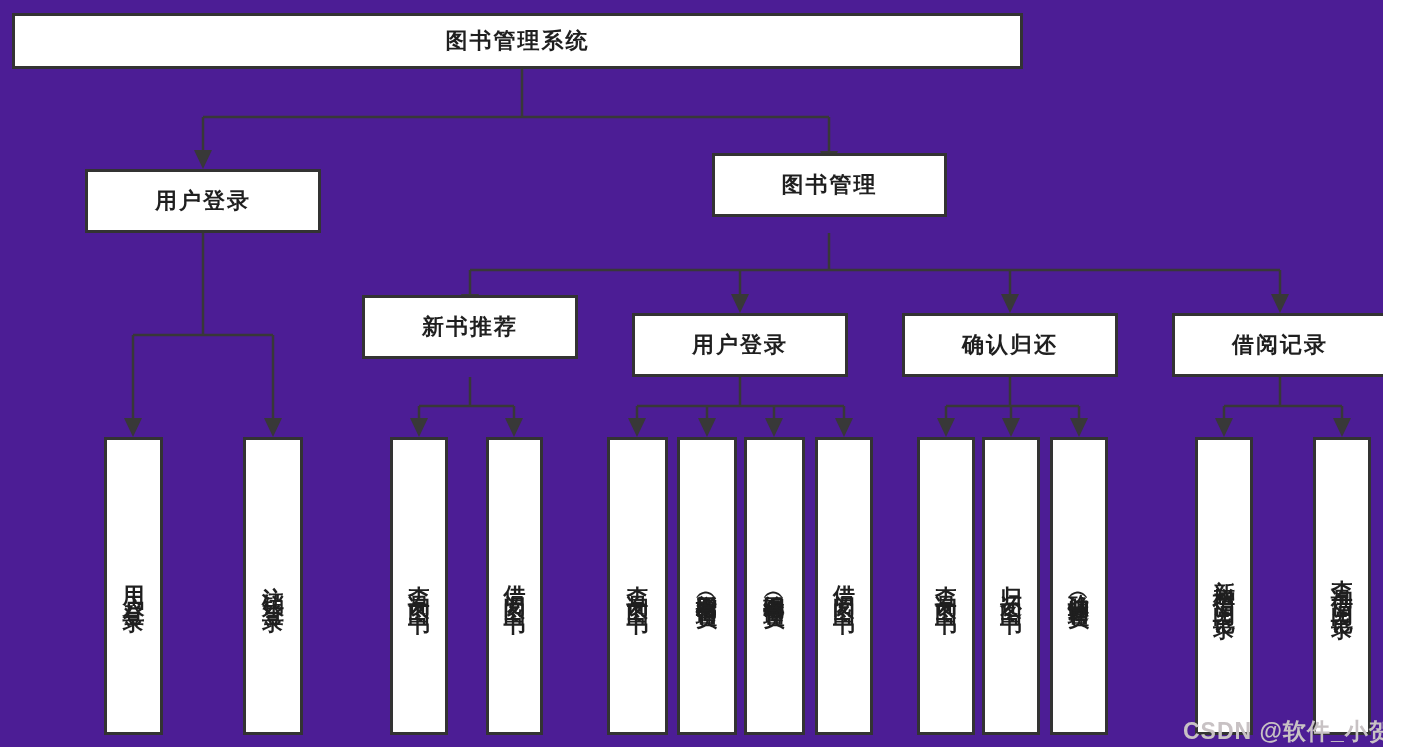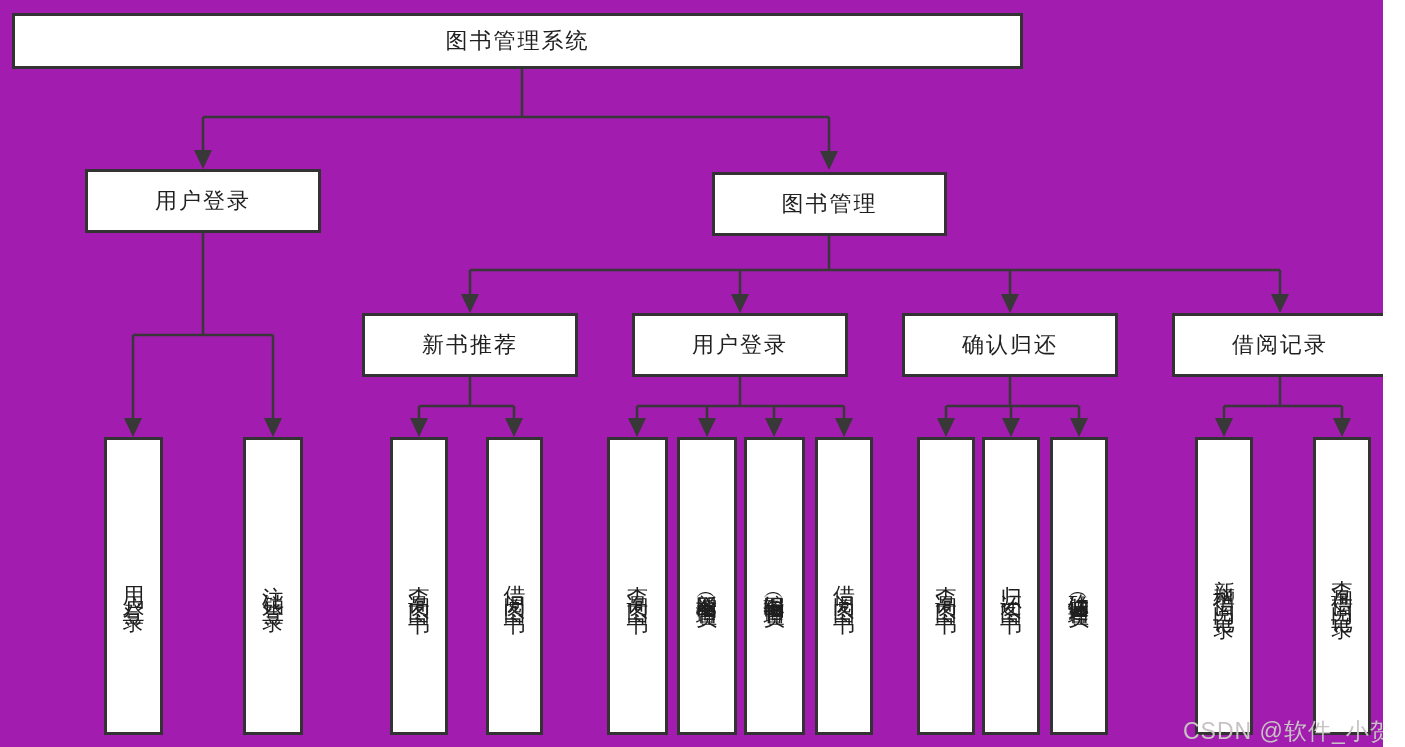--- a/index.html
+++ b/index.html
@@ -1,23 +1,24 @@
 <!DOCTYPE html>
 <html><head>
 <meta charset="utf-8">
 <style>
   html,body{margin:0;padding:0;background:#ffffff;}
   .canvas{
     position:relative;
     width:1383px;
     height:747px;
-    background:#a21caf;
+    background:#4c1d95;
     font-family:"Liberation Sans","DejaVu Sans",sans-serif;
     color:#1f1f1f;
     overflow:hidden;
+    font-weight:bold;
   }
   .connectors{position:absolute;left:0;top:0;}
   .box{
     position:absolute;
     box-sizing:border-box;
     border:3px solid #333333;
     background:#ffffff;
     display:flex;
     align-items:center;
     justify-content:center;
@@ -95,25 +96,25 @@
     </g>
   </svg>
 
   <div class="box root" style="left:12px;top:13px;width:1011px;height:56px">
     <span>图书管理系统</span>
   </div>
 
   <div class="box" style="left:85px;top:169px;width:236px;height:64px">
     <span>用户登录</span>
   </div>
-  <div class="box" style="left:712px;top:172px;width:235px;height:64px">
+  <div class="box" style="left:712px;top:153px;width:235px;height:64px">
     <span>图书管理</span>
   </div>
 
-  <div class="box" style="left:362px;top:313px;width:216px;height:64px">
+  <div class="box" style="left:362px;top:295px;width:216px;height:64px">
     <span>新书推荐</span>
   </div>
   <div class="box" style="left:632px;top:313px;width:216px;height:64px">
     <span>用户登录</span>
   </div>
   <div class="box" style="left:902px;top:313px;width:216px;height:64px">
     <span>确认归还</span>
   </div>
   <div class="box" style="left:1172px;top:313px;width:216px;height:64px">
     <span>借阅记录</span>

